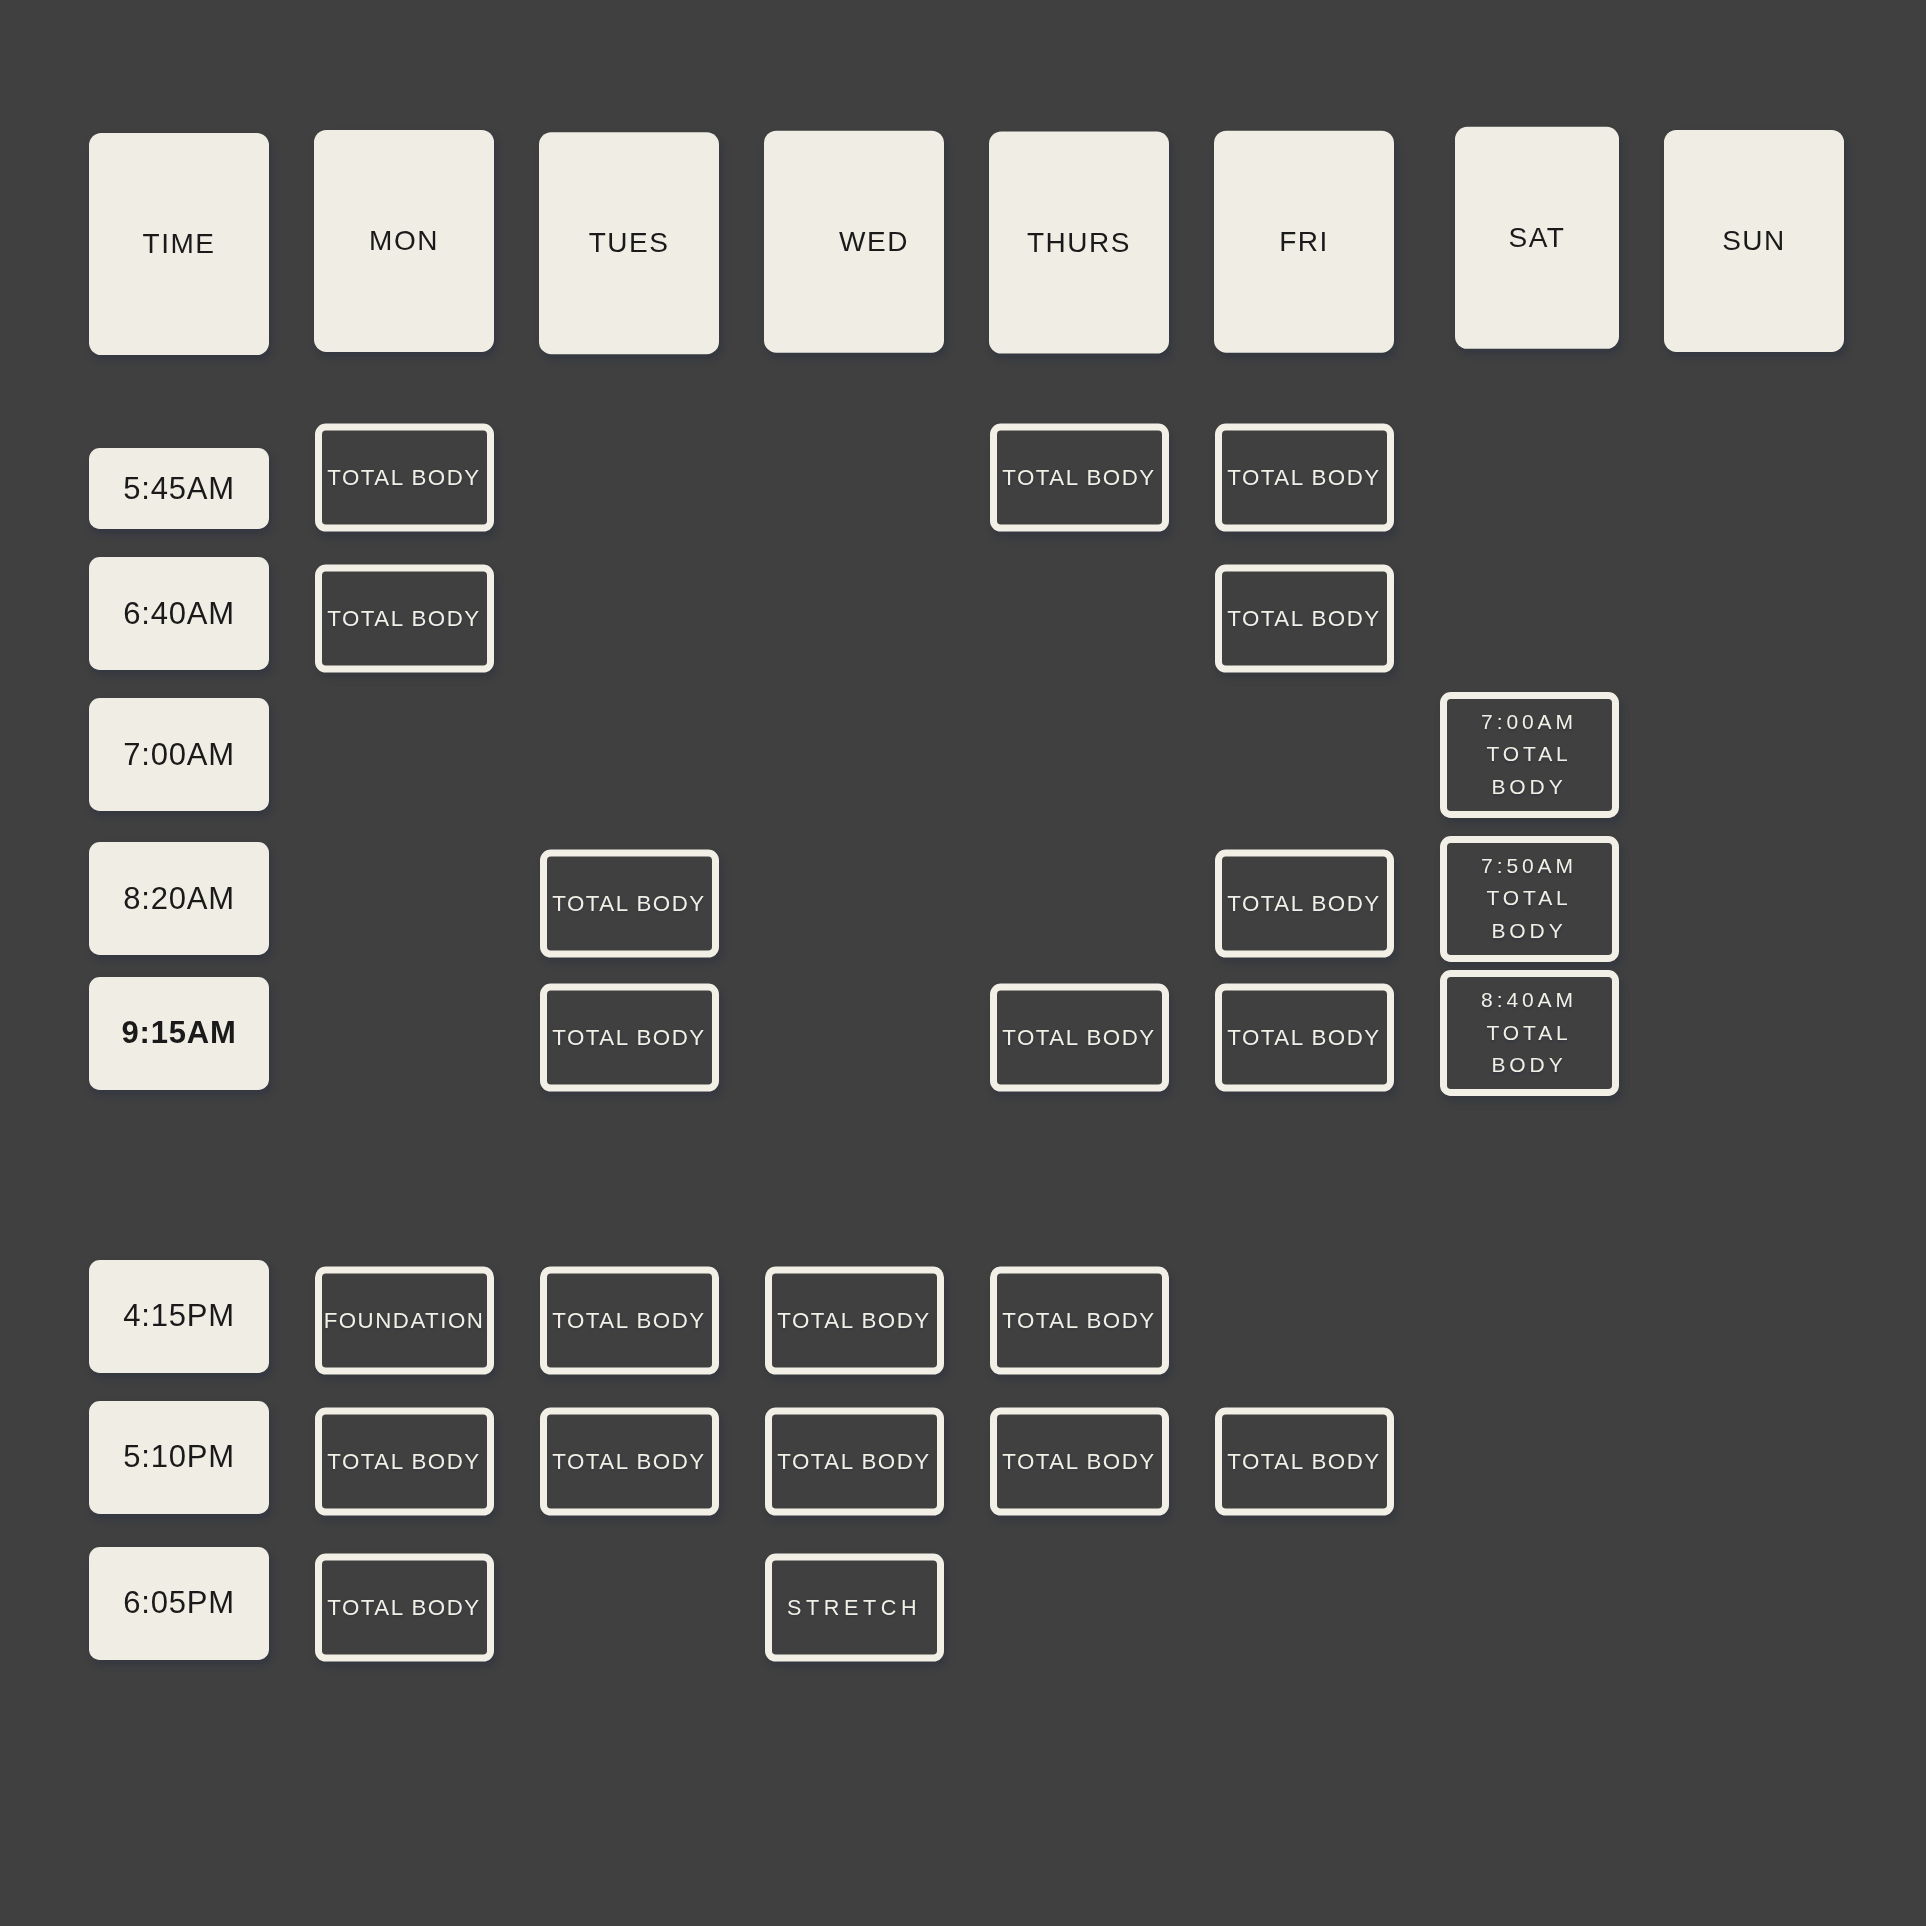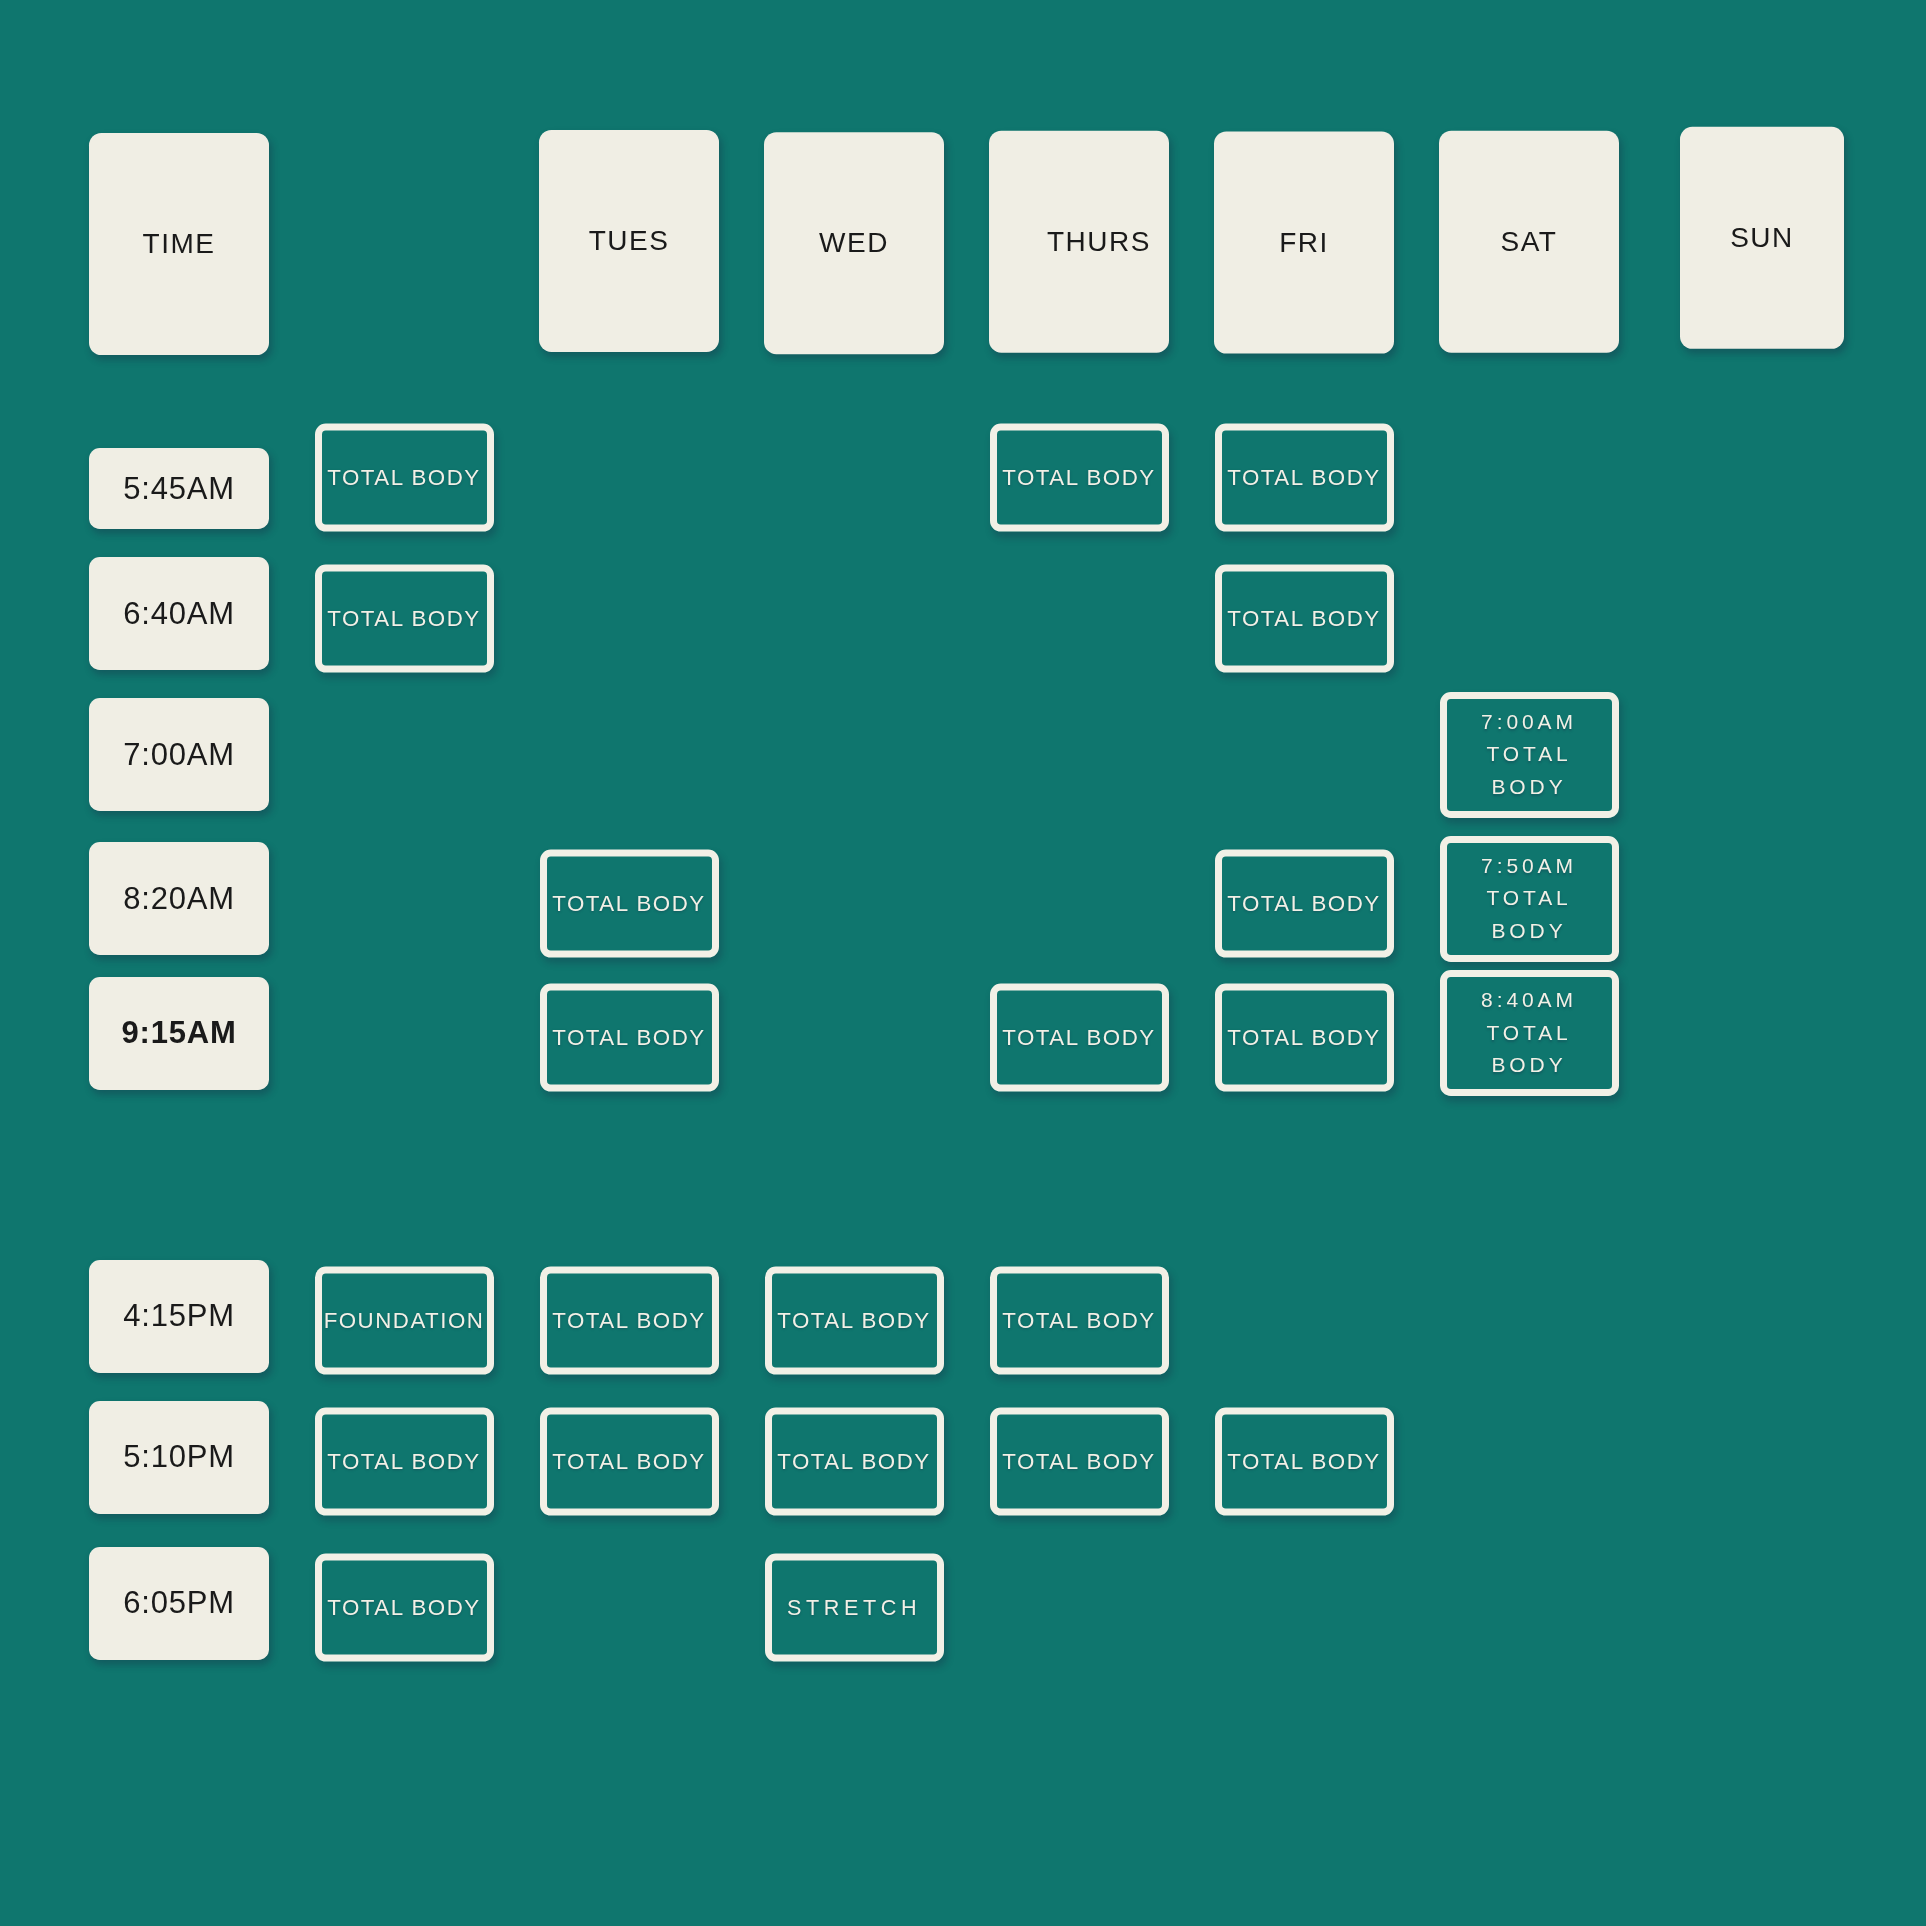--- a/index.html
+++ b/index.html
@@ -1,18 +1,18 @@
 <!DOCTYPE html>
 <html style="font-size:12.3px"><head>
 <meta charset="utf-8">
 <style>
   html,body{margin:0;padding:0;}
   body{width:1926px;height:1926px;background:#3C63AC;}
   .canvas{
-    position:relative;width:1926px;height:1926px;background:#0f766e;
+    position:relative;width:1926px;height:1926px;background:#404040;
     font-family:"Liberation Sans", sans-serif;overflow:hidden;
   }
   .grid{
     position:absolute;left:89px;top:133px;
     display:grid;
     grid-template-columns:repeat(8,180px);
     column-gap:45px;
     grid-template-rows:222px 61px 113px 28px 113px 28px 113px 31px 113px 21.6px 113px 170px 113px 28px 113px 33px 113px;
   }
   .head{
@@ -51,20 +51,21 @@
   .cls--light{font-size:21.6px;letter-spacing:4.6px;font-weight:300;}
   .cls--sat{height:126px;font-size:21px;letter-spacing:3.9px;font-weight:300;transform:none;}
   .cls--sat .line{display:block;line-height:1.55;}
 </style>
 </head>
 <body>
 
 <div class="canvas">
   <div class="grid" id="grid">
       <div class="head" style="grid-area: 1 / 1;">TIME</div>
+      <div class="head" style="grid-area: 1 / 2;">MON</div>
       <div class="head" style="grid-area: 1 / 3;">TUES</div>
       <div class="head" style="grid-area: 1 / 4;">WED</div>
       <div class="head" style="grid-area: 1 / 5;">THURS</div>
       <div class="head" style="grid-area: 1 / 6;">FRI</div>
       <div class="head" style="grid-area: 1 / 7;">SAT</div>
       <div class="head" style="grid-area: 1 / 8;">SUN</div>
       <div class="time" style="grid-area: 3 / 1; margin-top: 32px;">5:45AM</div>
       <div class="time" style="grid-area: 5 / 1;">6:40AM</div>
       <div class="time" style="grid-area: 7 / 1;">7:00AM</div>
       <div class="time" style="grid-area: 9 / 1;">8:20AM</div>

